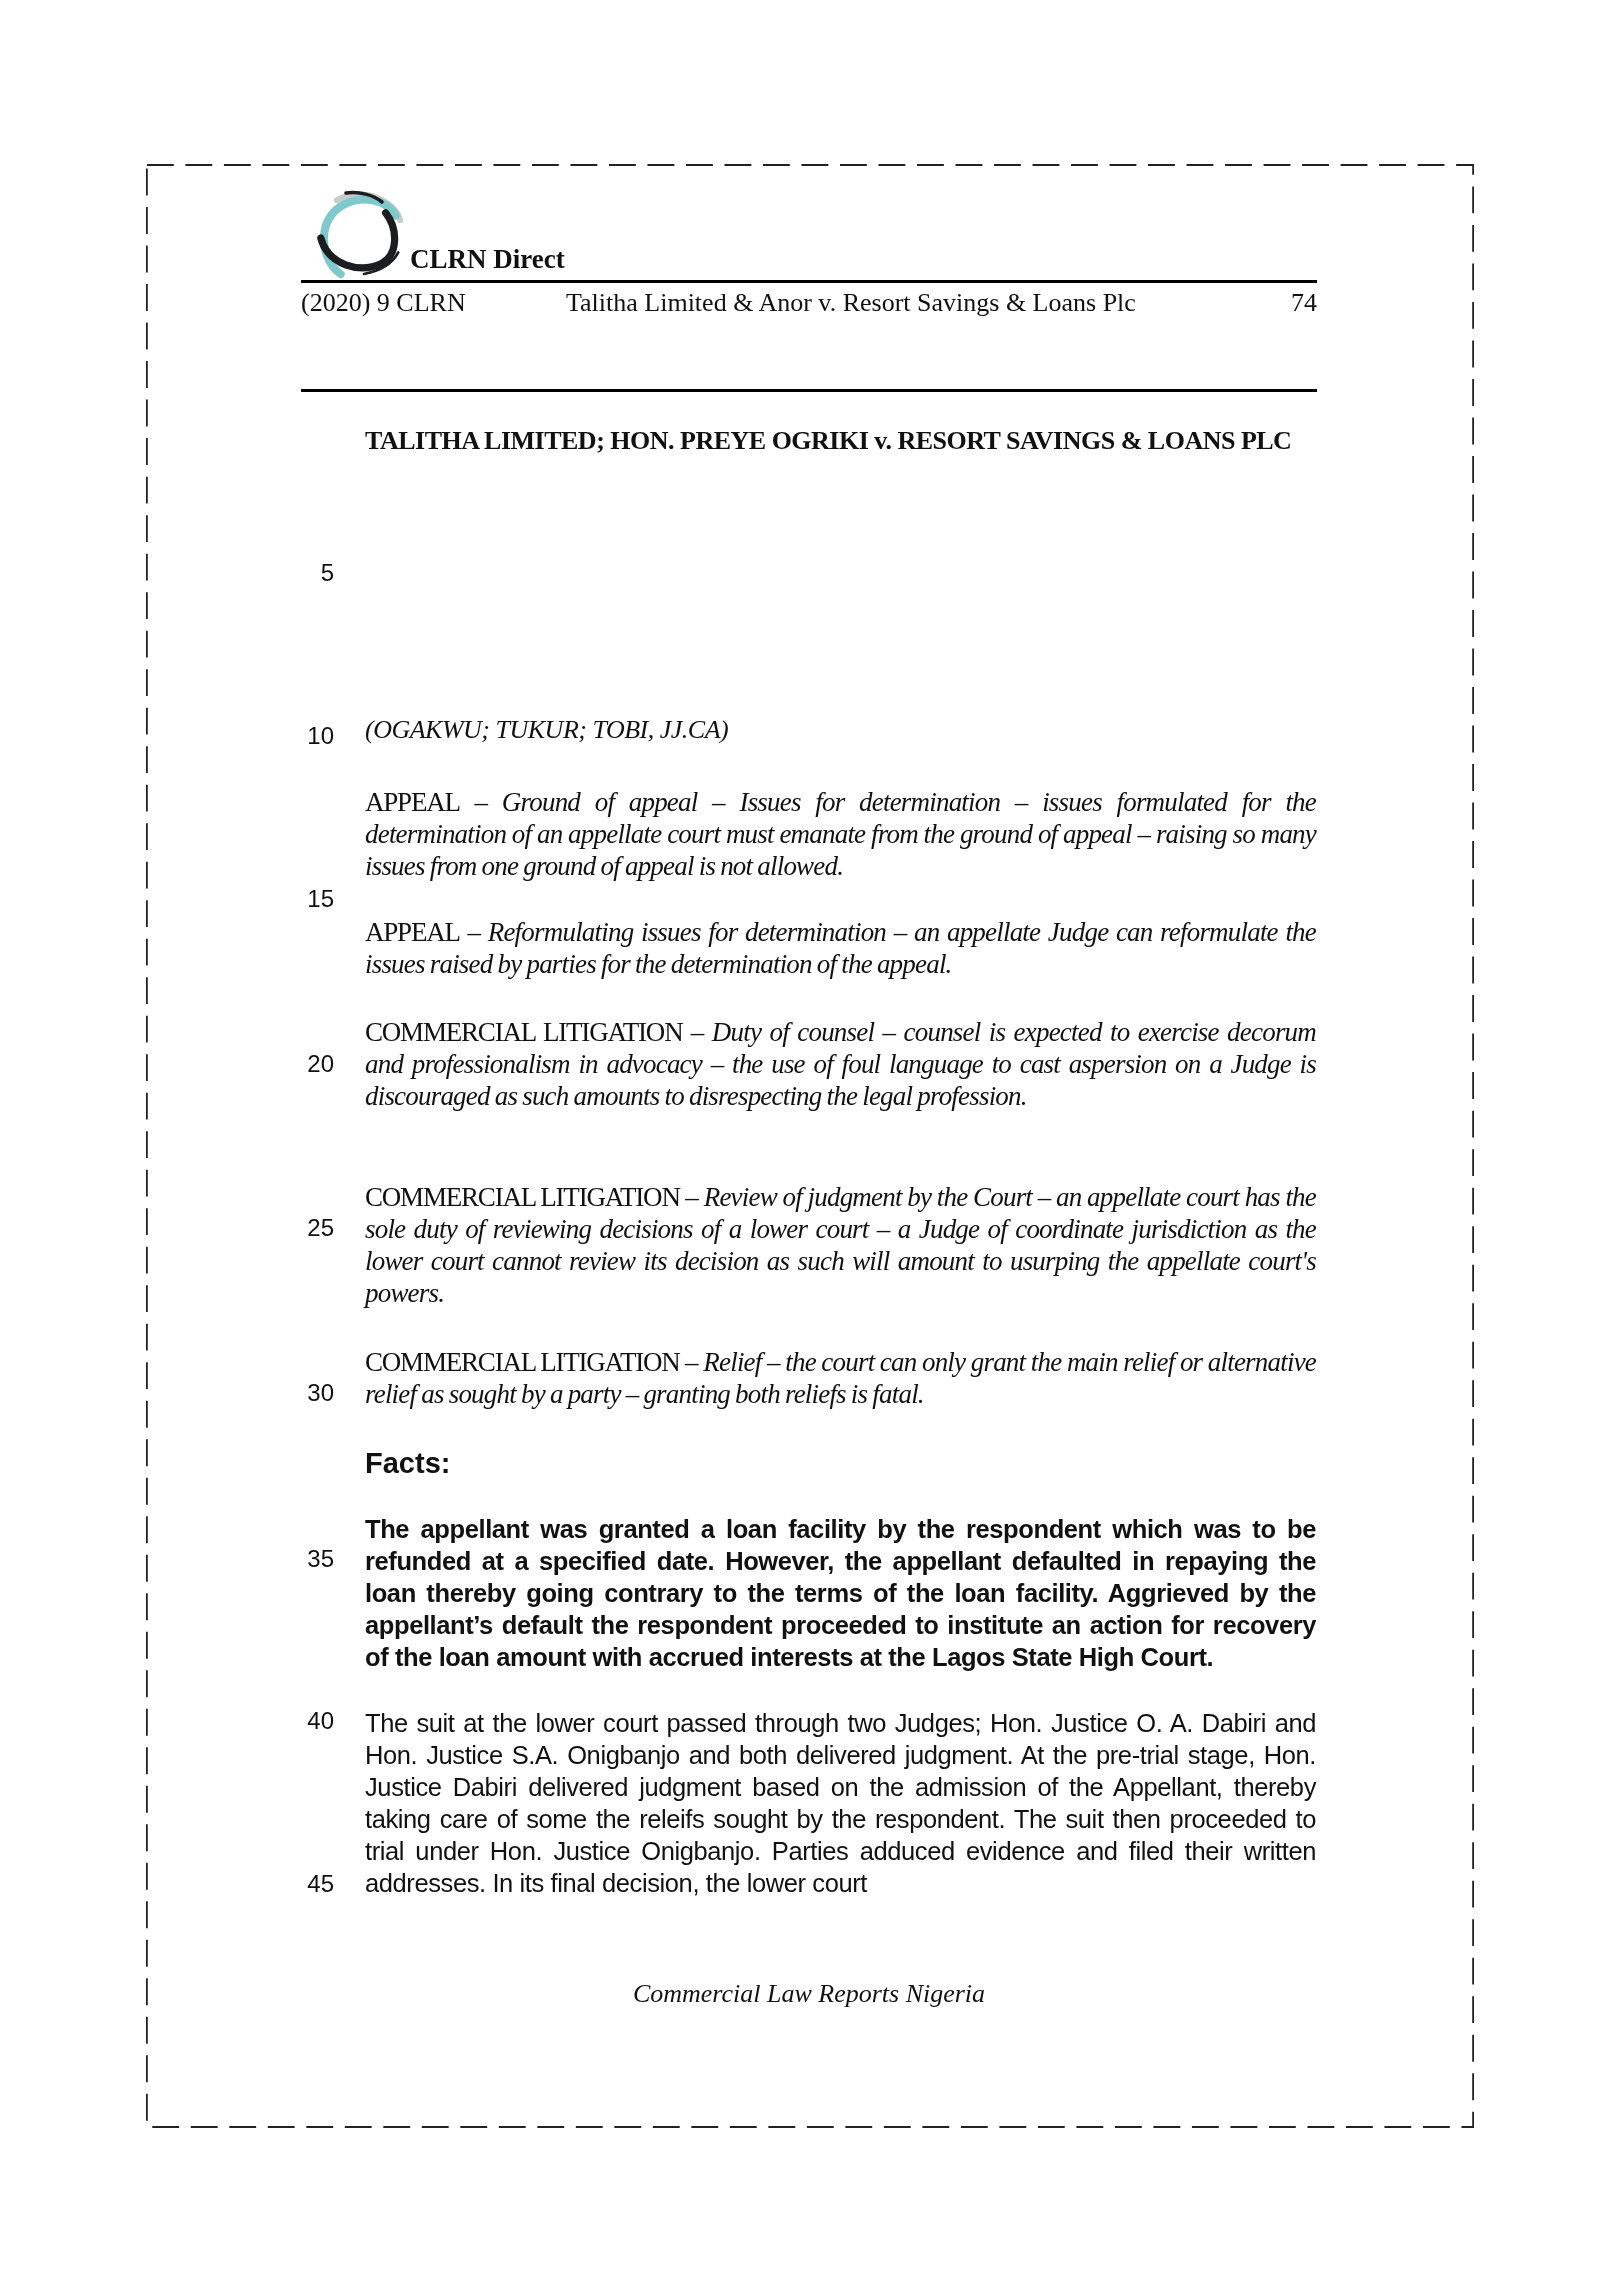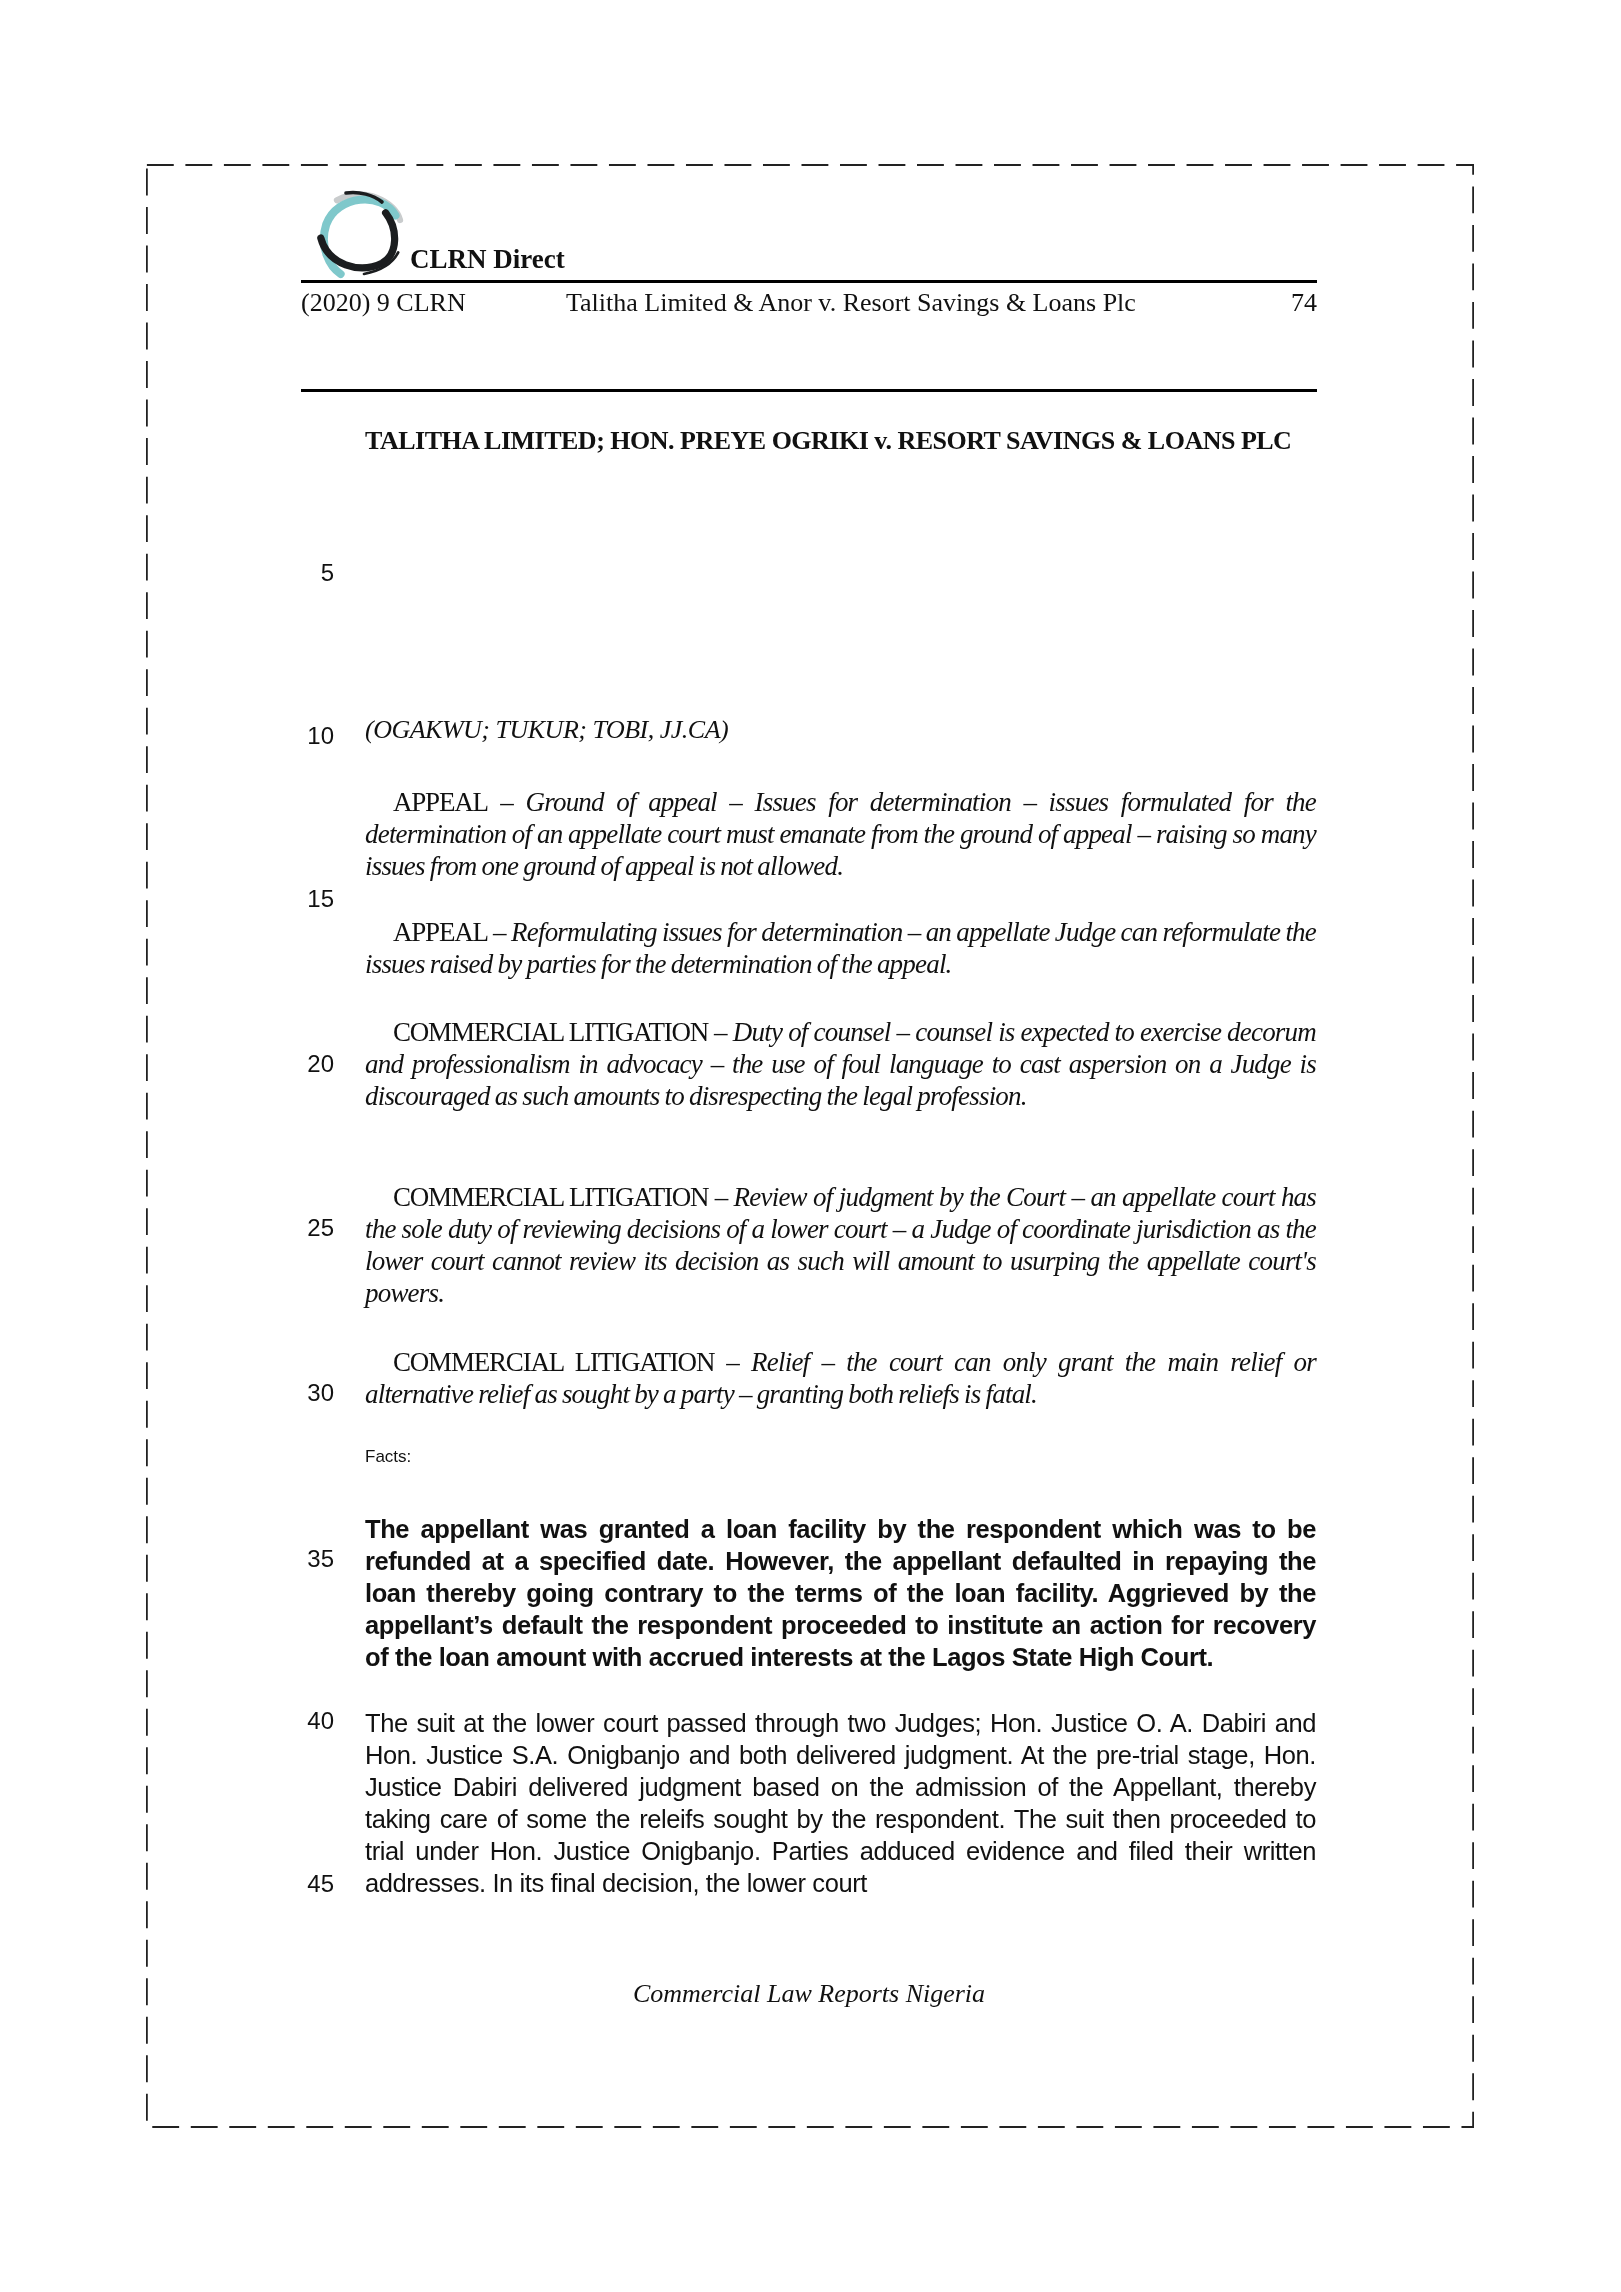--- a/index.html
+++ b/index.html
@@ -19,27 +19,27 @@
   .serif { font-family: "Liberation Serif", serif; }
   .sans { font-family: "Liberation Sans", sans-serif; }
   .block { position: absolute; left: 365px; width: 951px; }
   .ln { position: absolute; left: 287px; width: 47px; text-align: right; font-family: "Liberation Sans", sans-serif; font-size: 24px; }
   .title { top: 425px; font-weight: bold; font-size: 26px; line-height: 32px; letter-spacing: -0.5px; }
   .court { top: 524px; font-size: 26px; line-height: 32px; letter-spacing: -0.5px; }
   .suit { top: 621px; font-size: 26px; line-height: 34px; text-align: right; letter-spacing: -0.3px; }
   .suit sup { font-size: 14.3px; vertical-align: 9px; }
   .coram { top: 715px; font-size: 26px; font-style: italic; letter-spacing: -0.5px; }
   .holding { font-size: 27px; line-height: 32px; font-style: italic; text-align: justify; letter-spacing: -0.8px; word-spacing: -0.9px; }
-  .holding .head { font-style: normal; letter-spacing: -1.2px; margin-left: 28px; }
+  .holding .head { font-style: normal; letter-spacing: -1.2px; }
   .h1 { top: 786px; }
   .h2 { top: 916px; }
   .h3 { top: 1016px; }
   .h4 { top: 1181px; }
   .h5 { top: 1346px; }
-  .facts-label { top: 1447px; font-weight: normal; font-size: 17px; }
+  .facts-label { top: 1447px; font-weight: bold; font-size: 29px; }
   .para { font-size: 25.5px; line-height: 32px; text-align: justify; letter-spacing: -0.4px; }
   .p1 { top: 1513px; font-weight: bold; }
   .p2 { top: 1707px; }
   .footer { position: absolute; top: 1979px; left: 301px; width: 1016px; text-align: center; font-family: "Liberation Serif", serif; font-style: italic; font-size: 26px; }
 </style>
 </head>
 <body>
 
 <div class="border">
   <svg width="1328" height="1964" viewBox="0 0 1483 2193">

